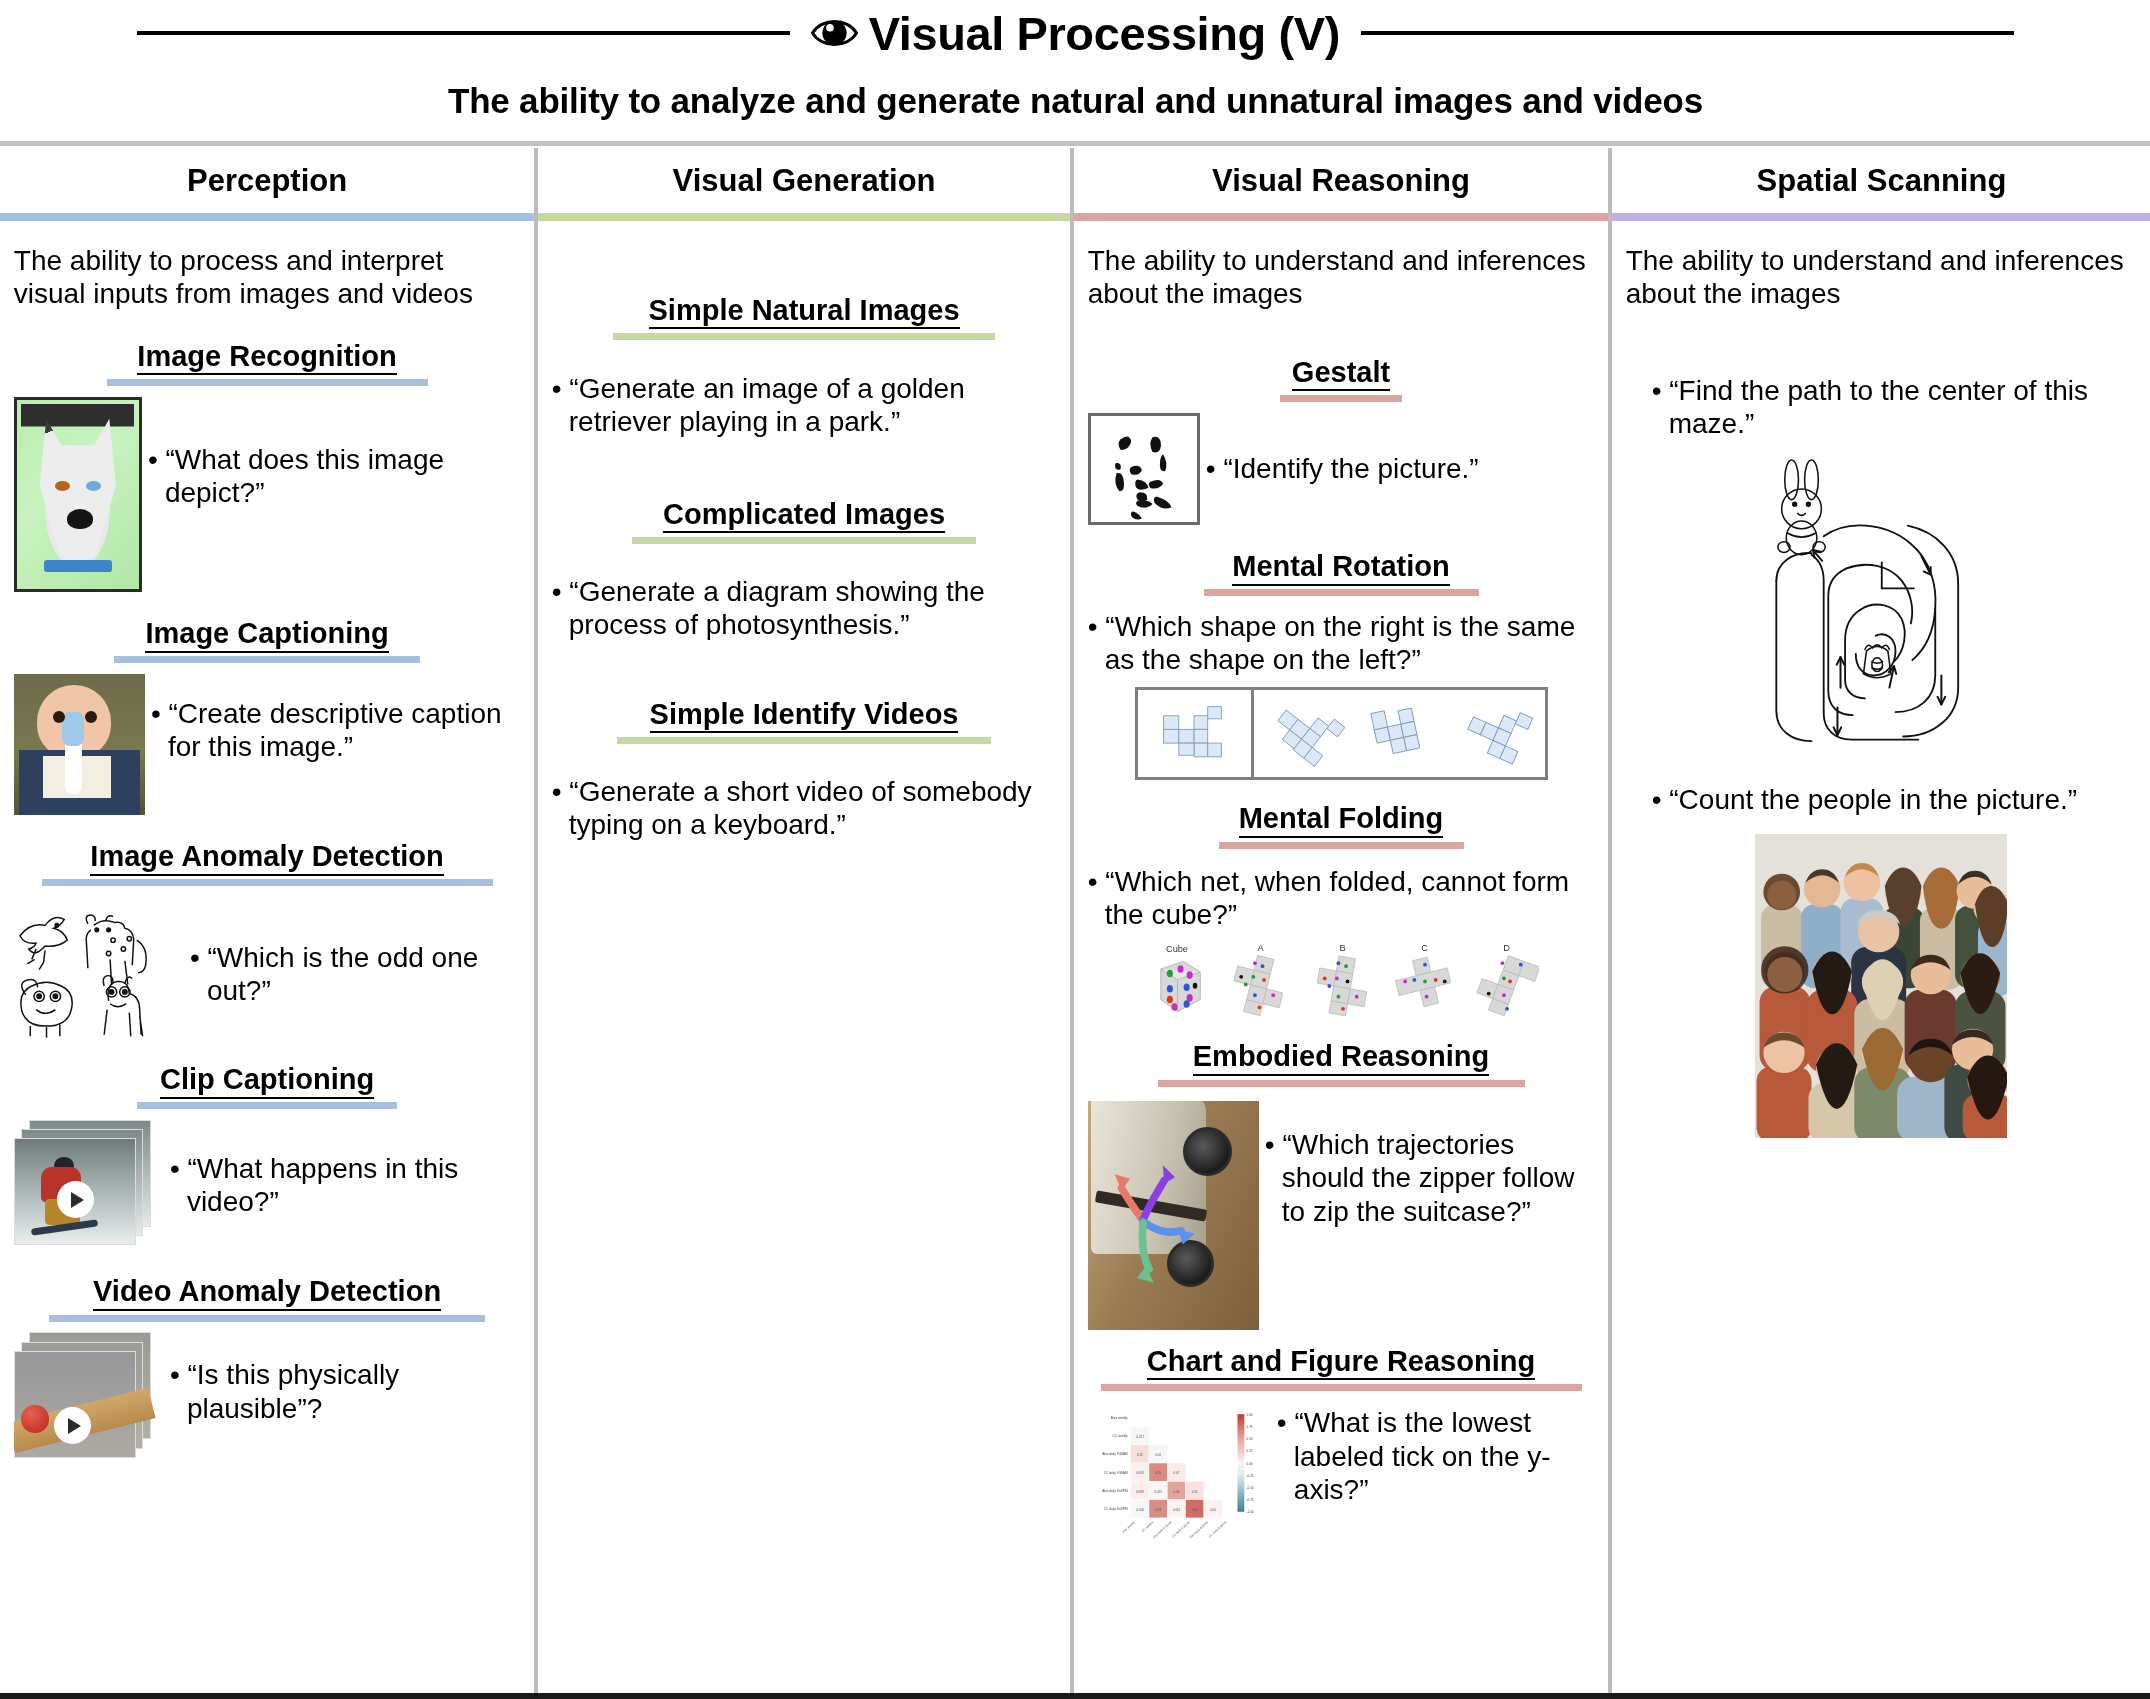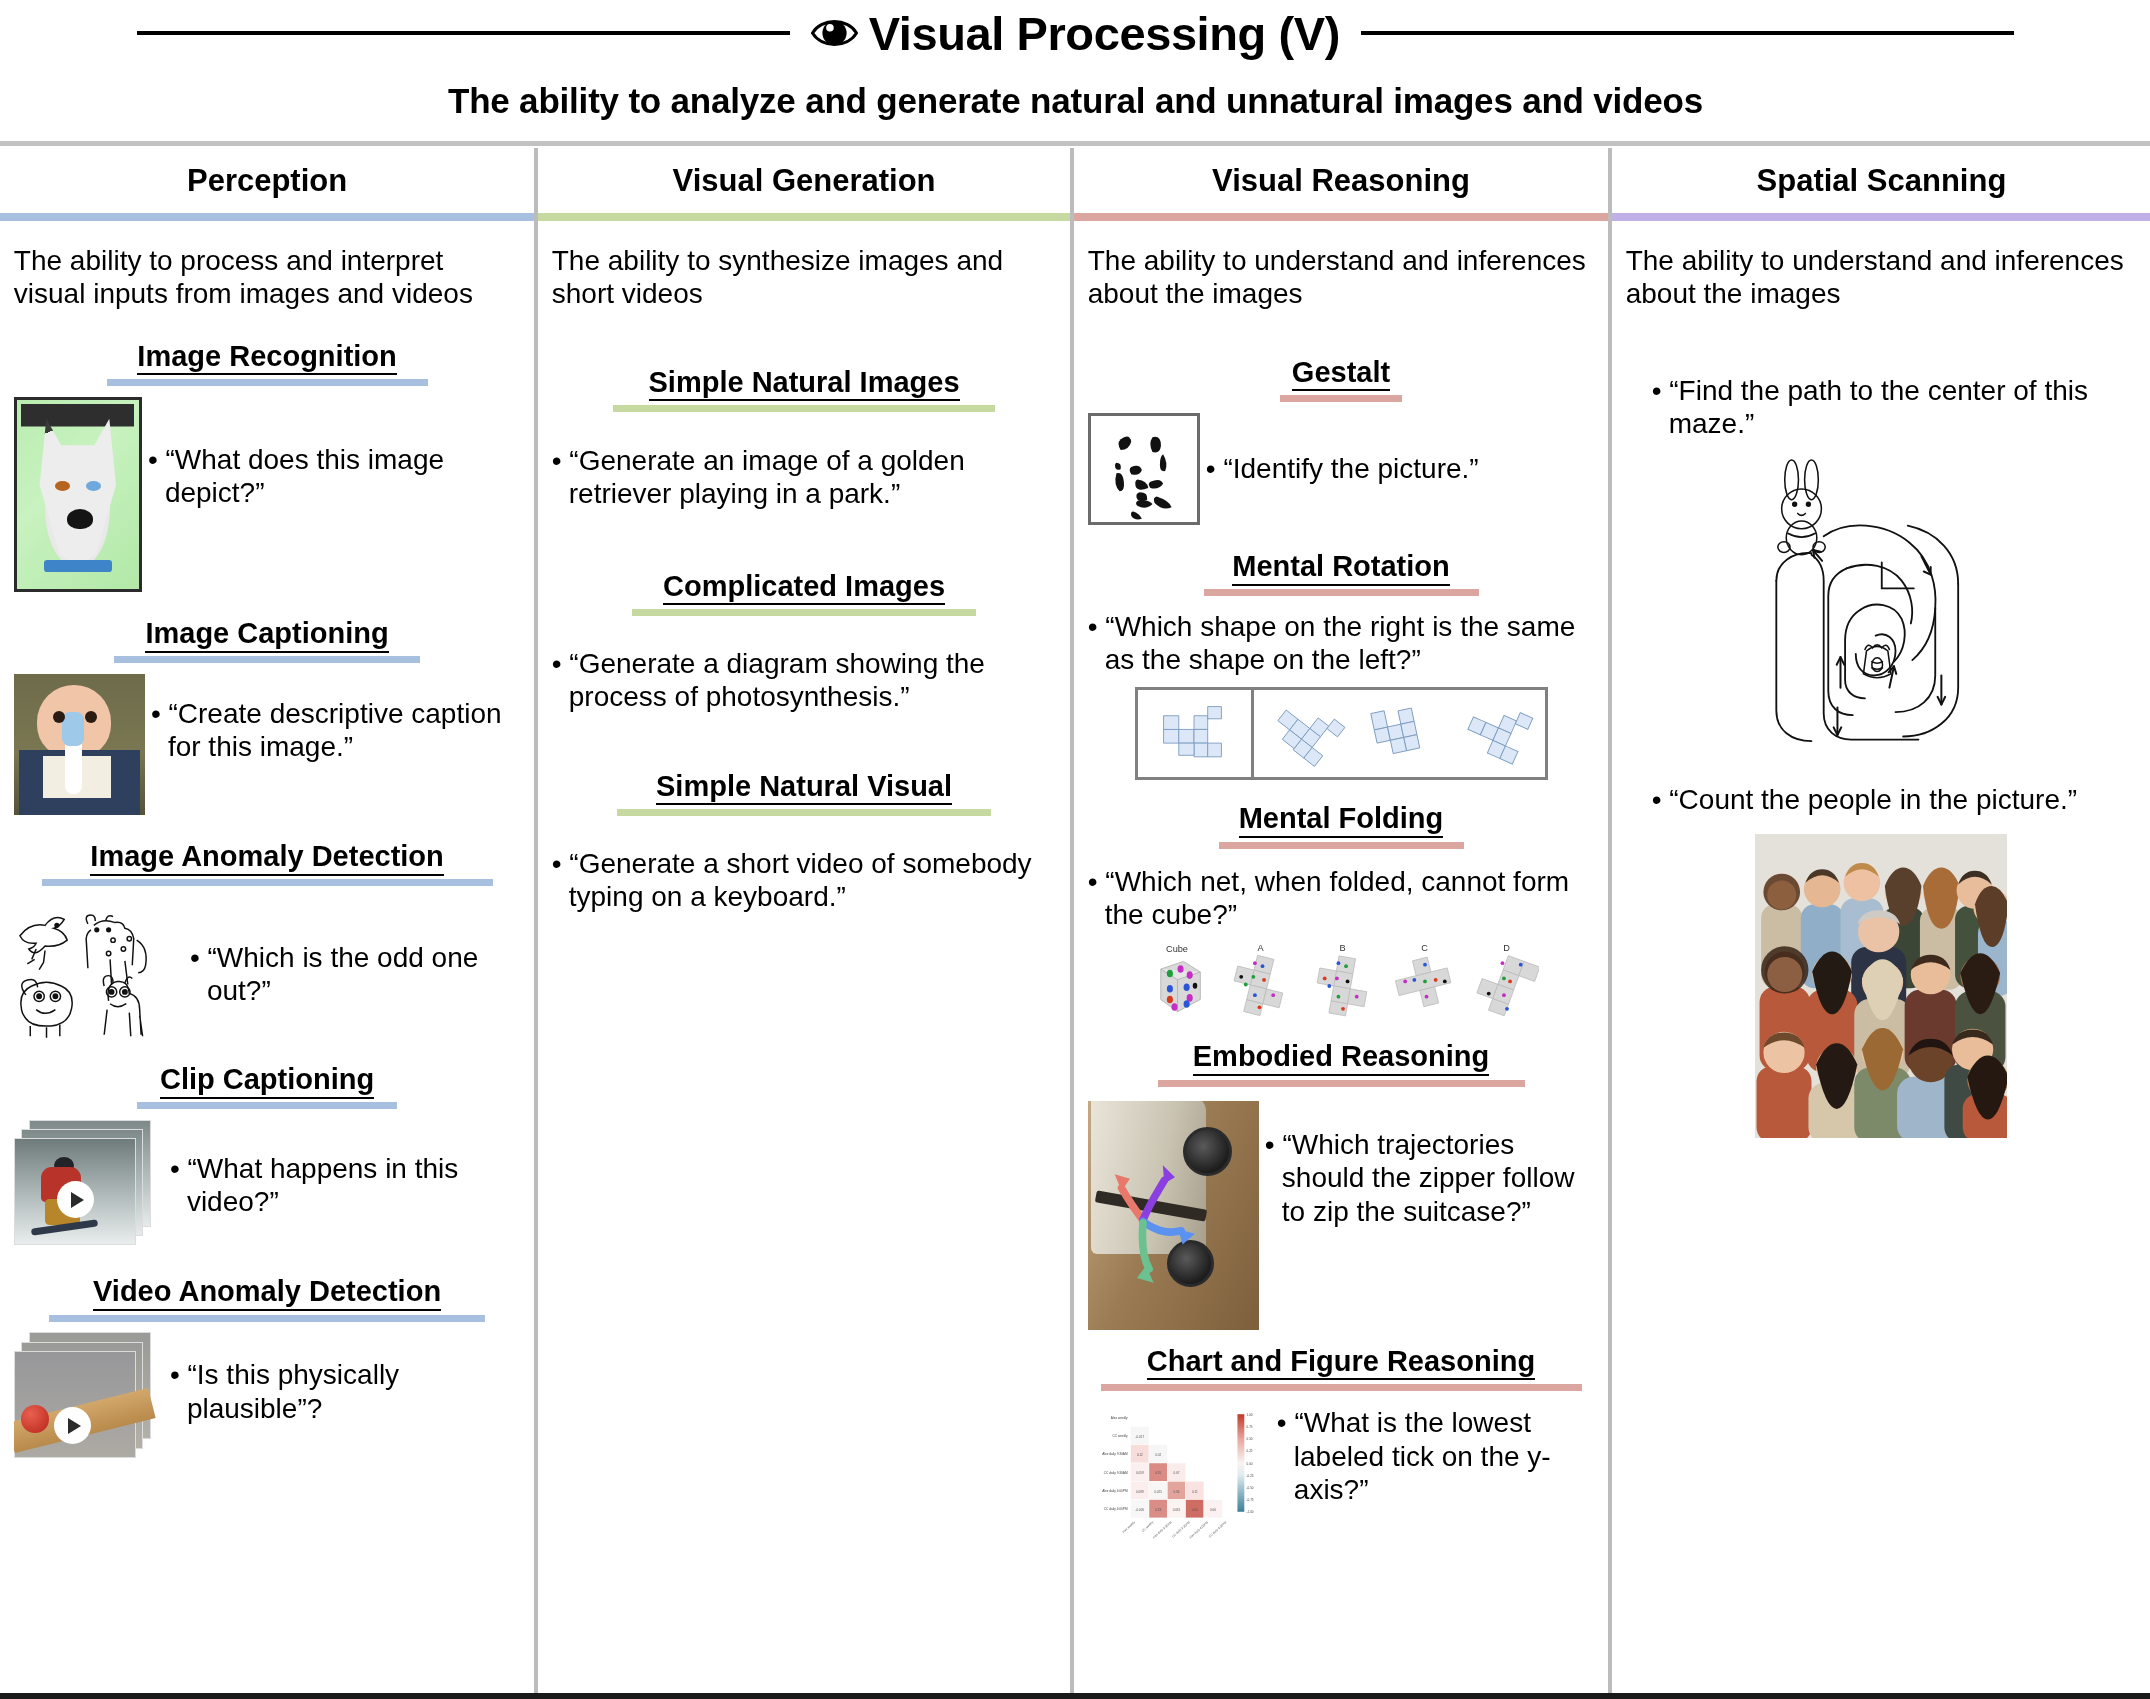--- a/index.html
+++ b/index.html
@@ -339,40 +339,39 @@
       </div>
     </div>
   </div>
 
   <div class="vdiv"></div>
 
   <div class="col col-2">
     <div class="col-head">Visual Generation</div>
     <div class="accent" style="background:#c5d9a0"></div>
     <div class="col-body">
-      <div class="coldesc">The ability to synthesize images and short videos</div>
 
       <div class="sub" style="margin-top:57px">
         <div class="sub-label">Simple Natural Images</div>
         <div class="sub-underline" style="background:#c5d9a0;width:382px"></div>
       </div>
       <div class="bullet-block" style="margin-top:32px">
         <div class="bullet-text">“Generate an image of a golden retriever playing in a park.”</div>
       </div>
 
       <div class="sub" style="margin-top:60px">
         <div class="sub-label">Complicated Images</div>
         <div class="sub-underline" style="background:#c5d9a0;width:344px"></div>
       </div>
       <div class="bullet-block" style="margin-top:31px">
         <div class="bullet-text">“Generate a diagram showing the process of photosynthesis.”</div>
       </div>
 
       <div class="sub" style="margin-top:57px">
-        <div class="sub-label">Simple Natural Visual</div>
+        <div class="sub-label">Simple Identify Videos</div>
         <div class="sub-underline" style="background:#c5d9a0;width:374px"></div>
       </div>
       <div class="bullet-block" style="margin-top:31px">
         <div class="bullet-text">“Generate a short video of somebody typing on a keyboard.”</div>
       </div>
     </div>
   </div>
 
   <div class="vdiv"></div>
 

